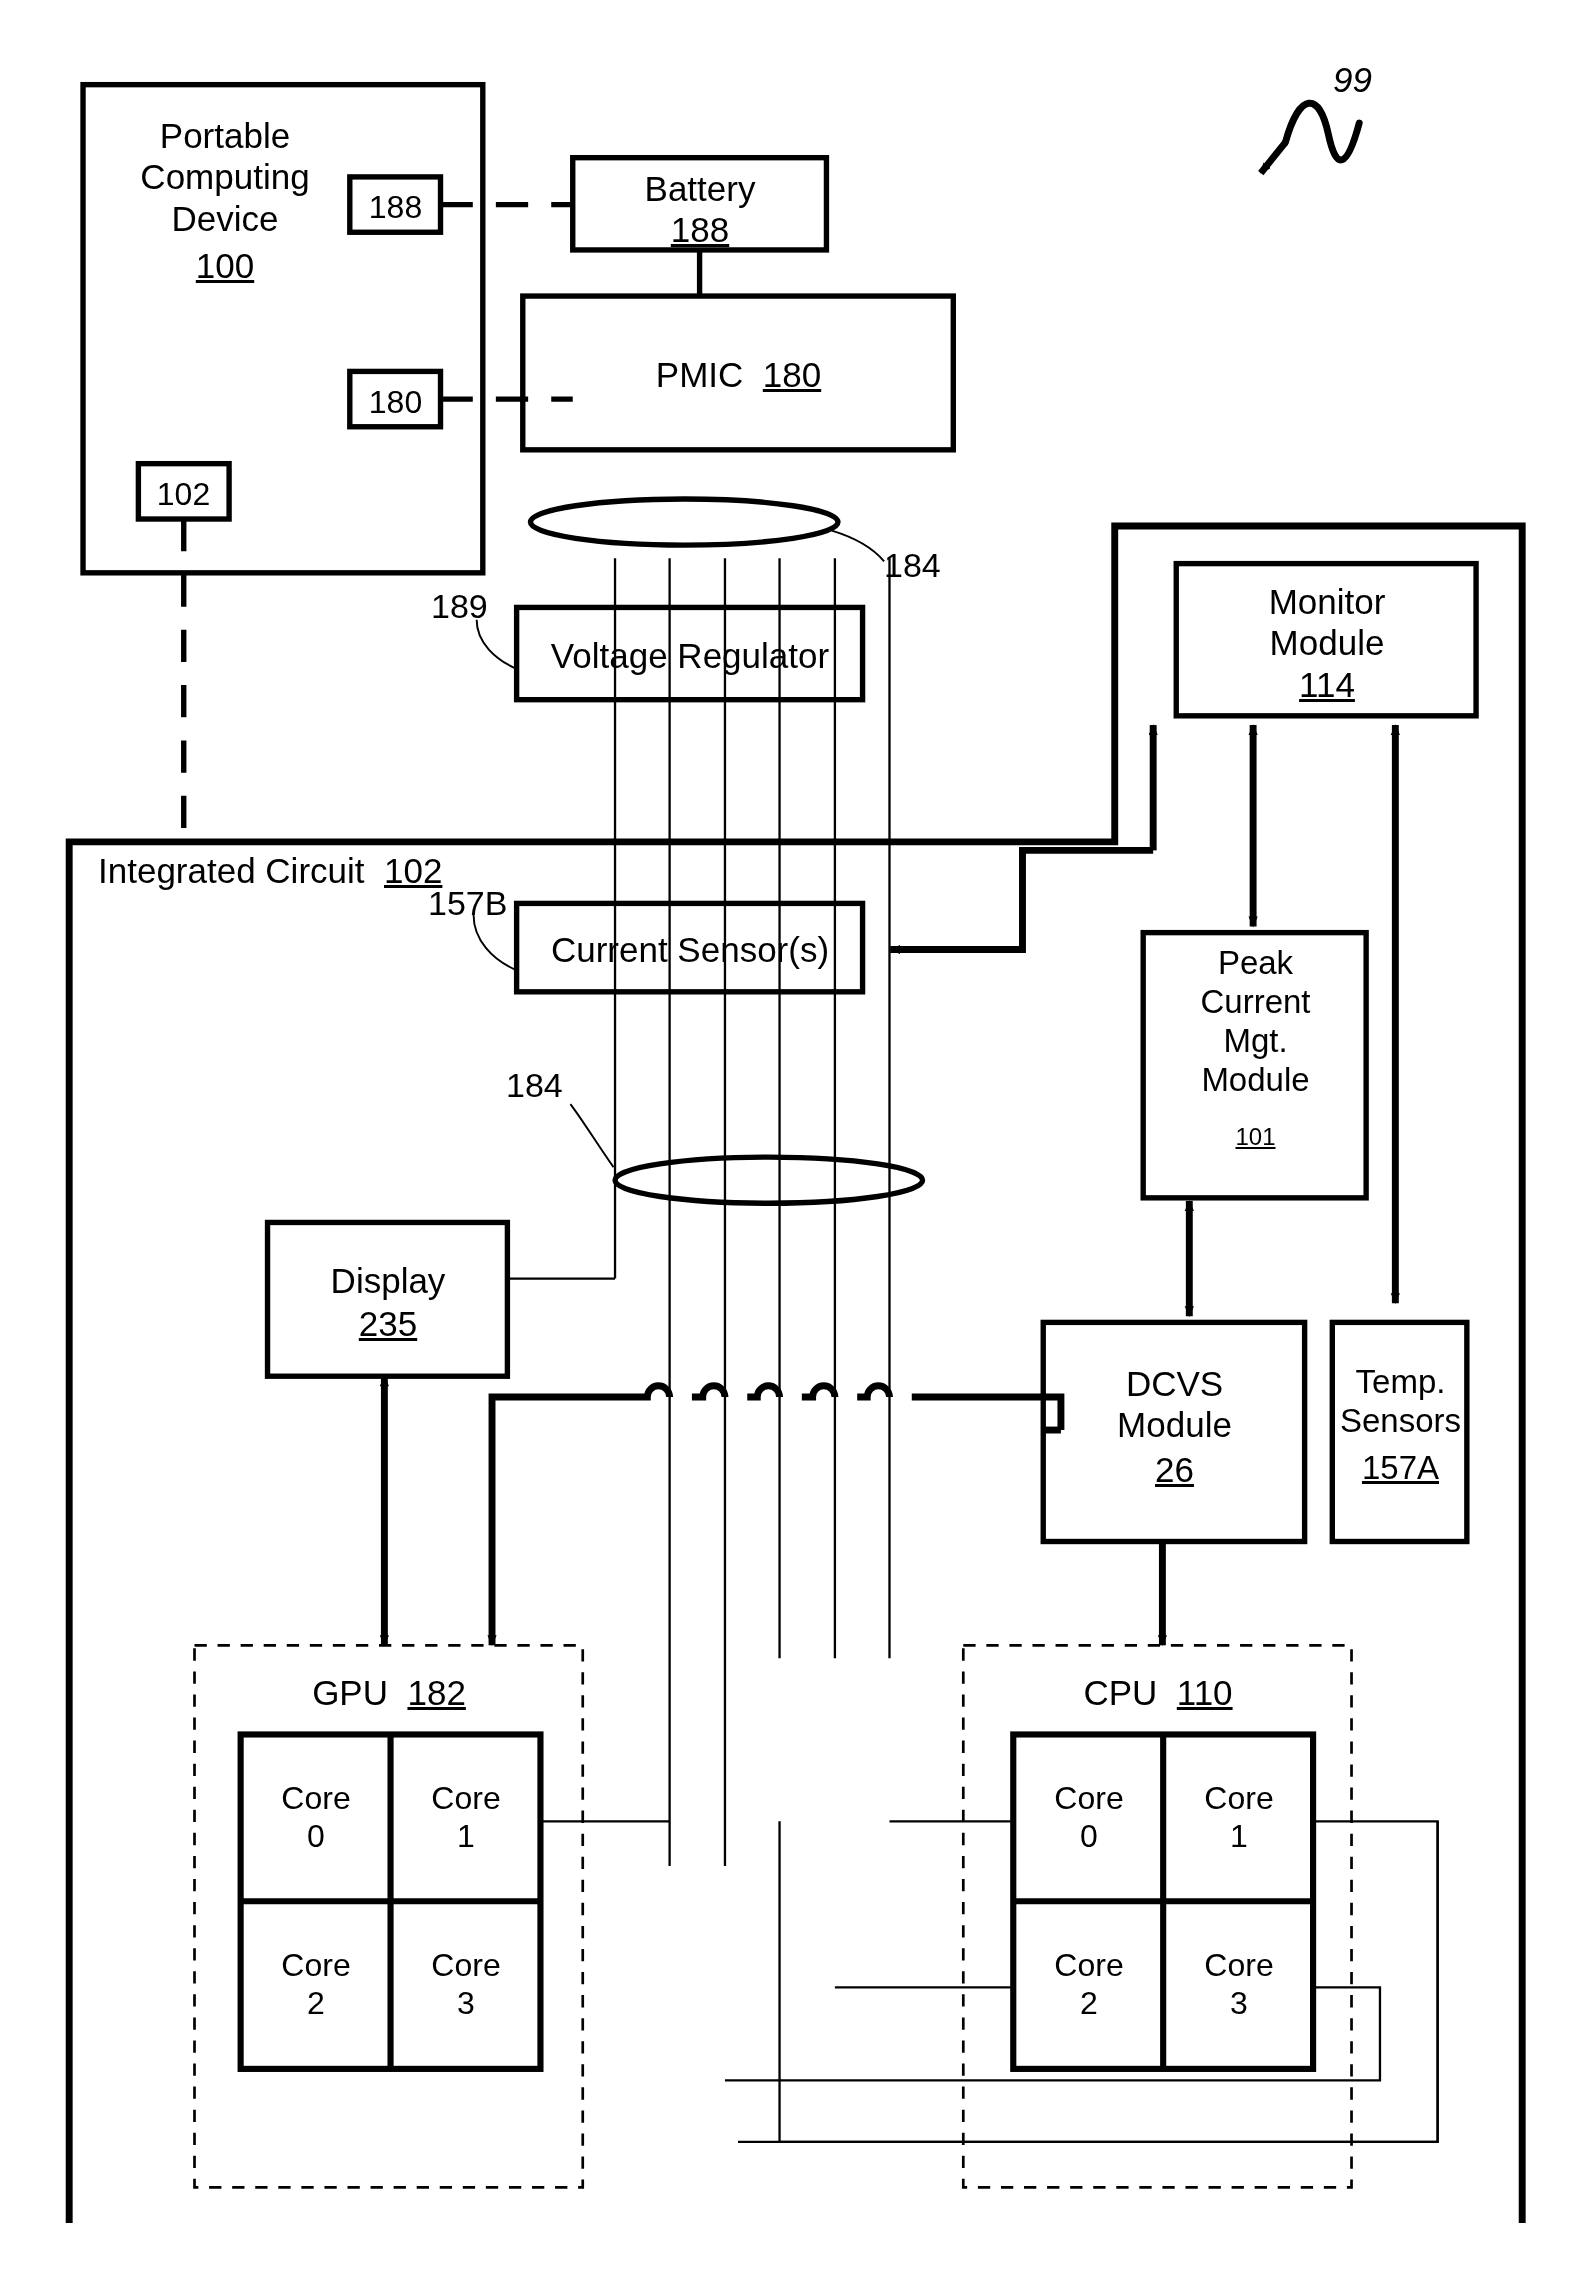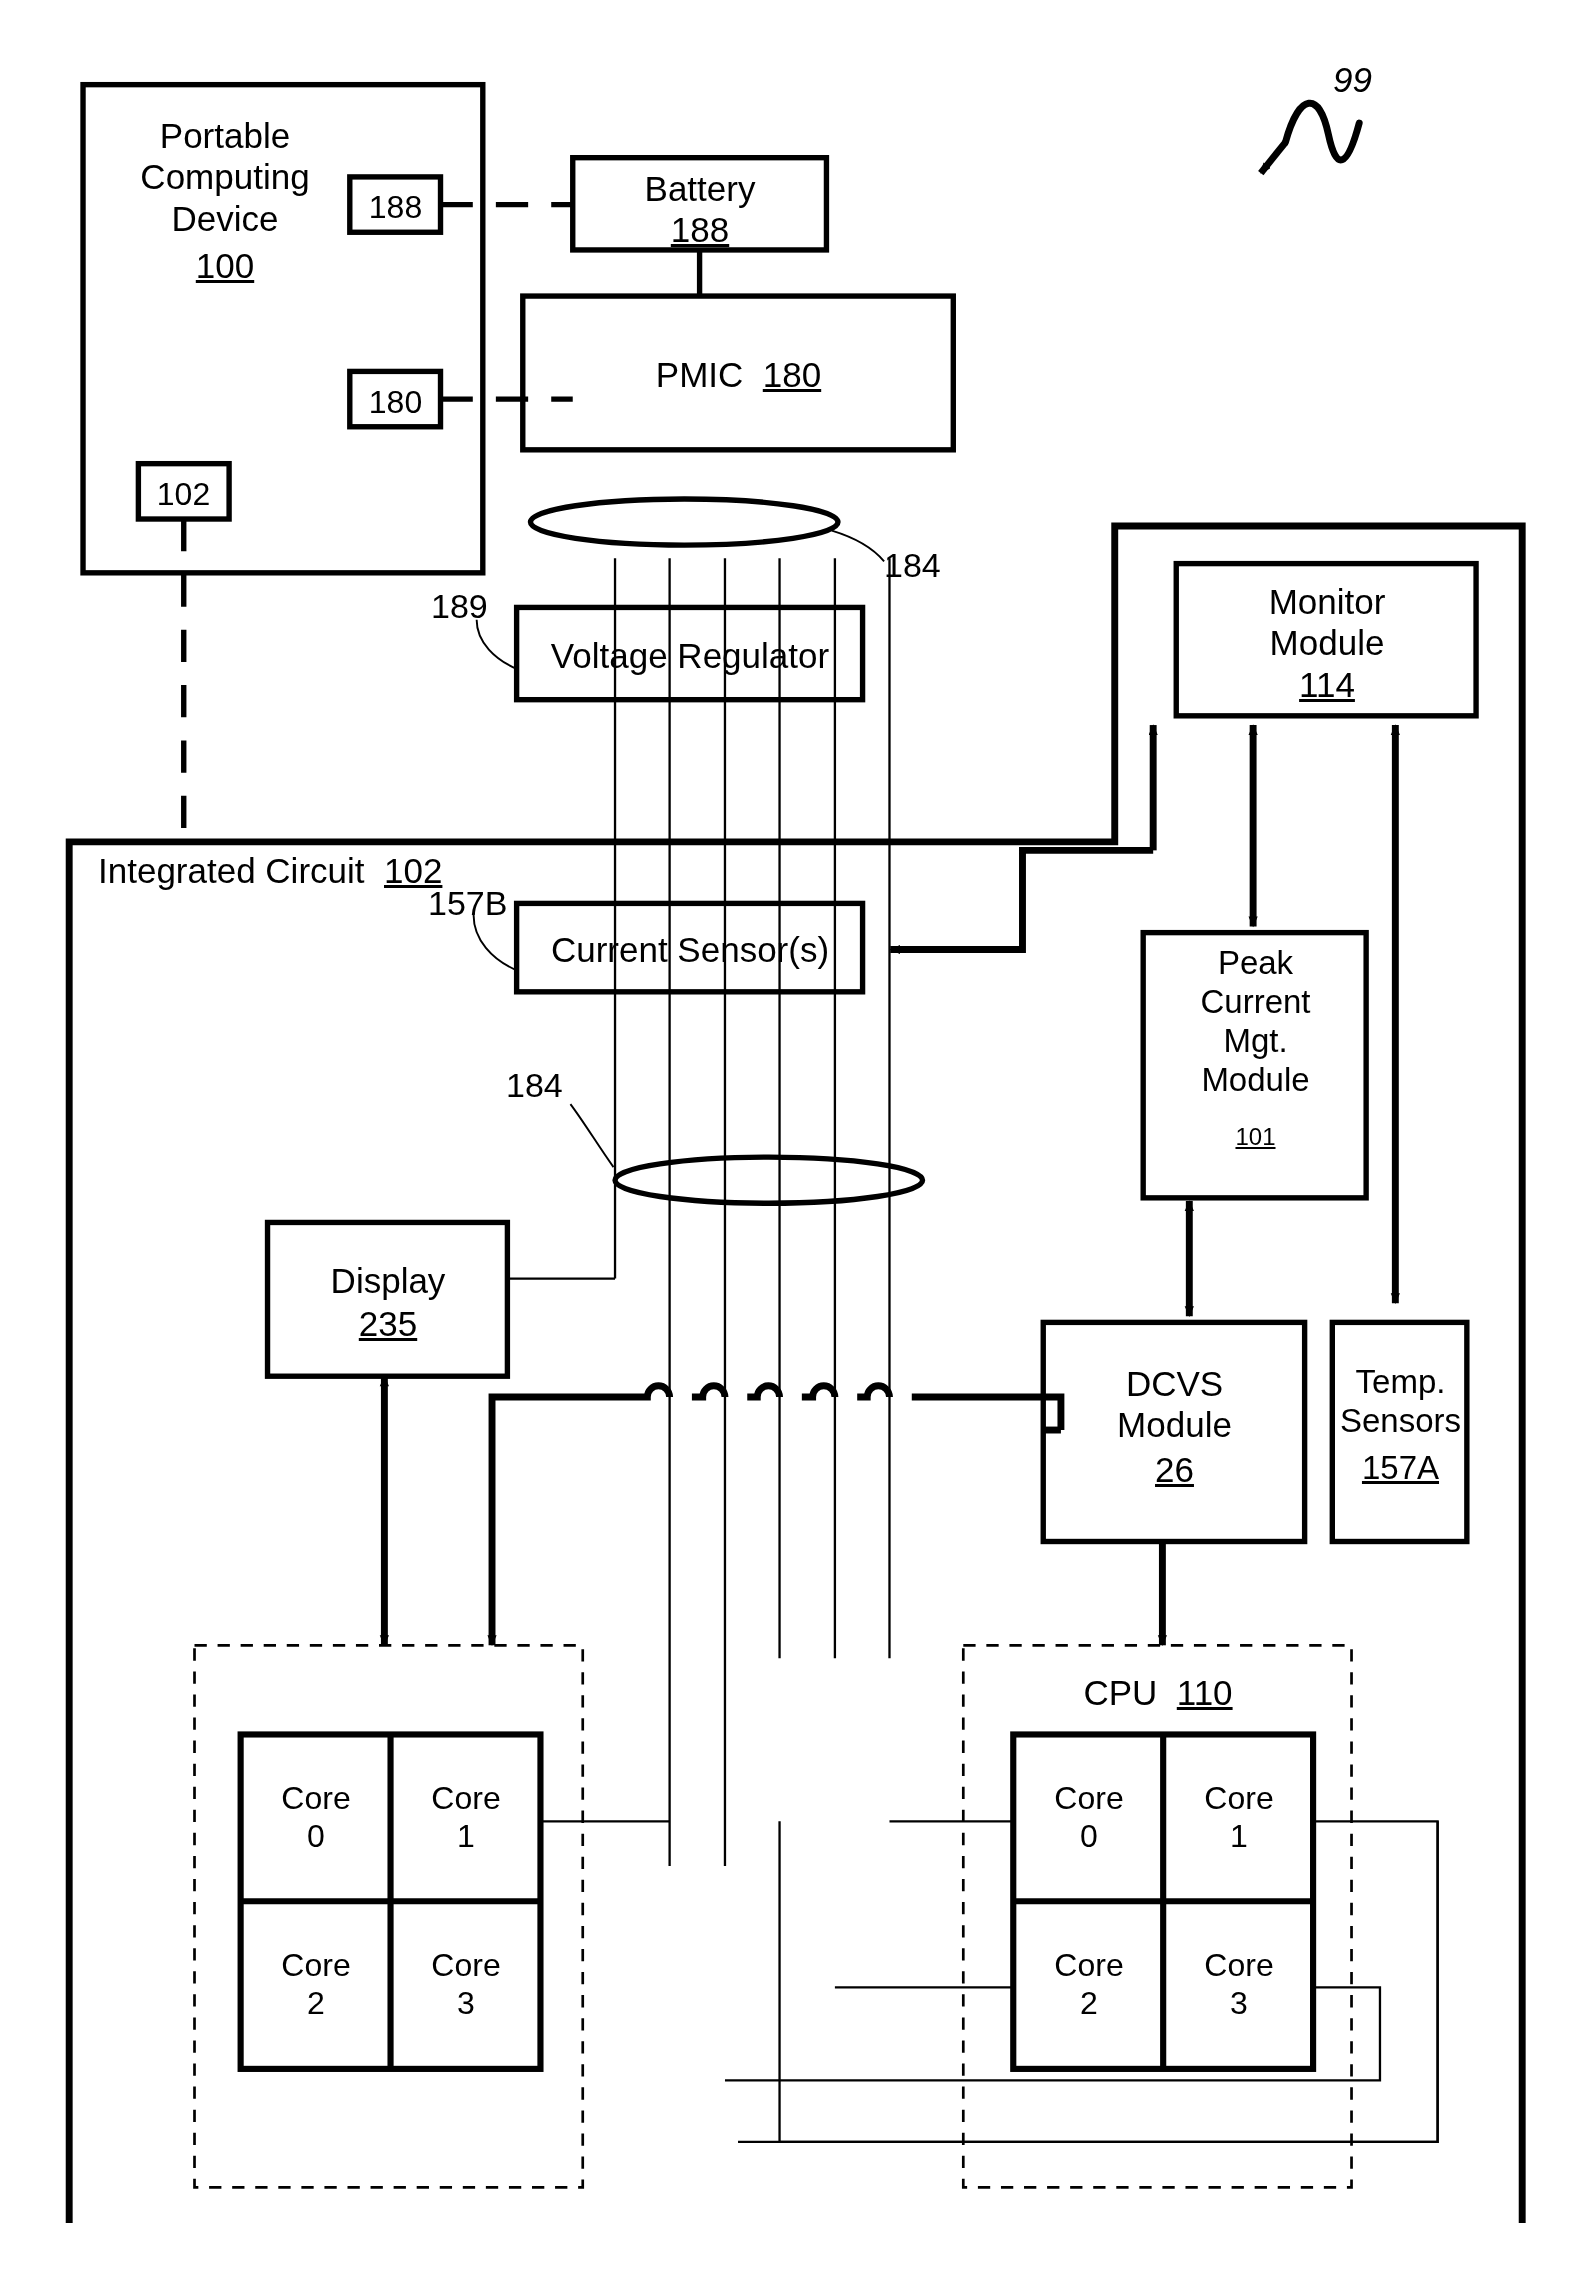--- a/index.html
+++ b/index.html
@@ -190,20 +190,24 @@
 Module</div>
   <div class="lbl u" style="left:1044px;top:1449px;width:261px;font-size:35px;">26</div>
 
   <div class="lbl" style="left:1333px;top:1363px;width:135px;font-size:33px;">Temp.
 Sensors</div>
   <div class="lbl u" style="left:1333px;top:1449px;width:135px;font-size:33px;">157A</div>
 
   <div class="lbl" style="left:268px;top:1260px;width:240px;font-size:35px;">Display</div>
   <div class="lbl u" style="left:268px;top:1303px;width:240px;font-size:35px;">235</div>
 
+  <div style="position:absolute;left:195px;top:1673px;width:388px;text-align:center;font-size:35px;">
+    <span>GPU</span>
+    <span>&nbsp;</span><span class="u">182</span>
+  </div>
 
   <div class="lbl" style="left:241px;top:1780px;width:150px;font-size:32px;">Core
 0</div>
   <div class="lbl" style="left:391px;top:1780px;width:150px;font-size:32px;">Core
 1</div>
   <div class="lbl" style="left:241px;top:1947px;width:150px;font-size:32px;">Core
 2</div>
   <div class="lbl" style="left:391px;top:1947px;width:150px;font-size:32px;">Core
 3</div>
 

